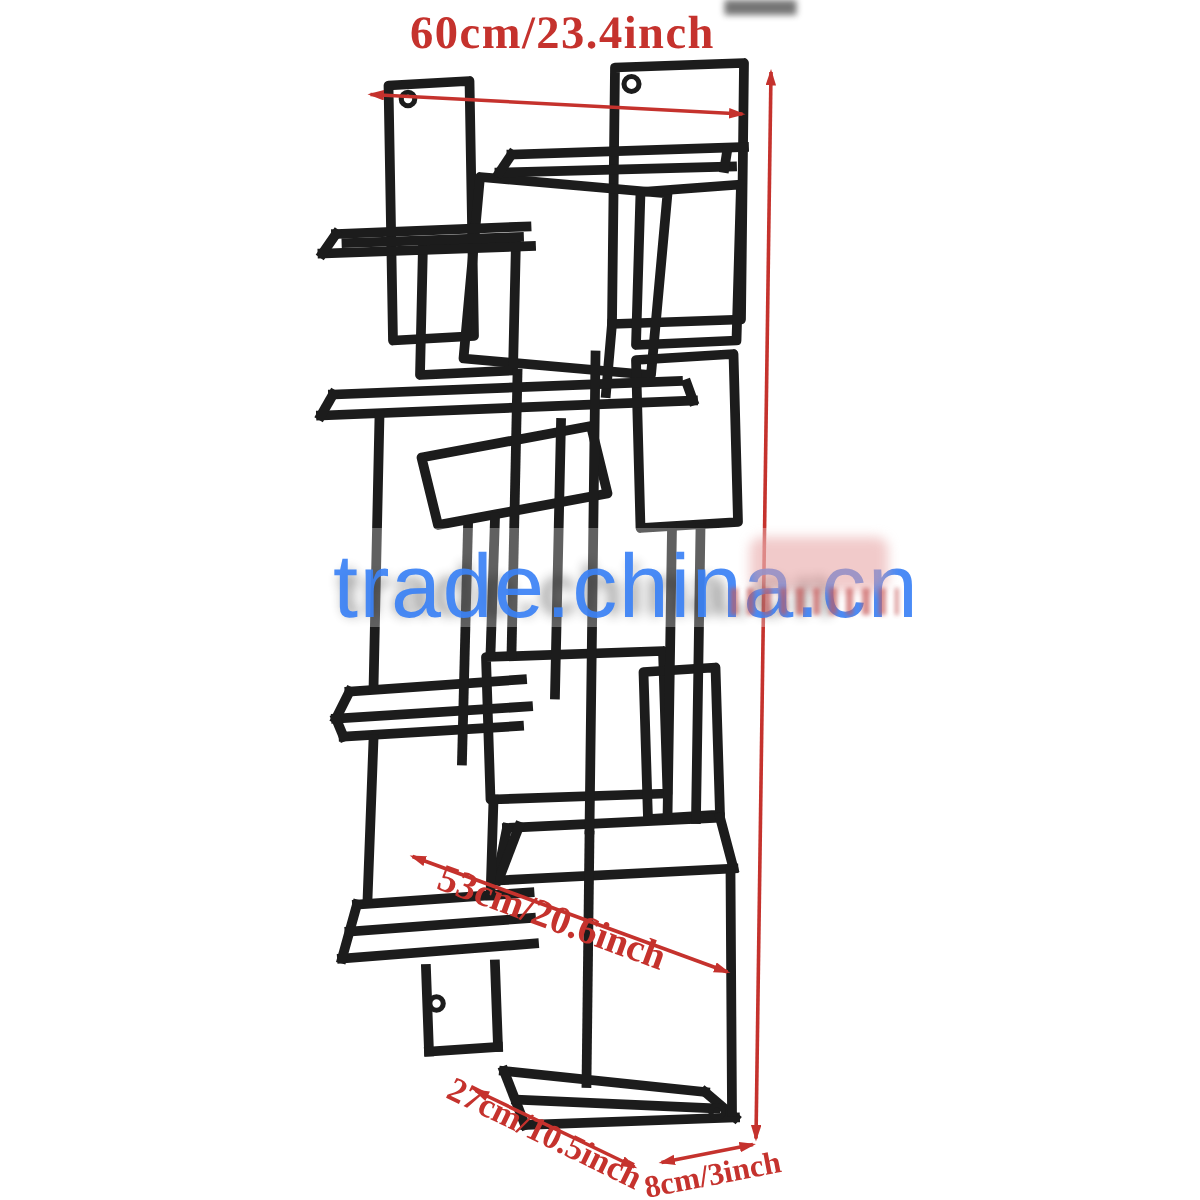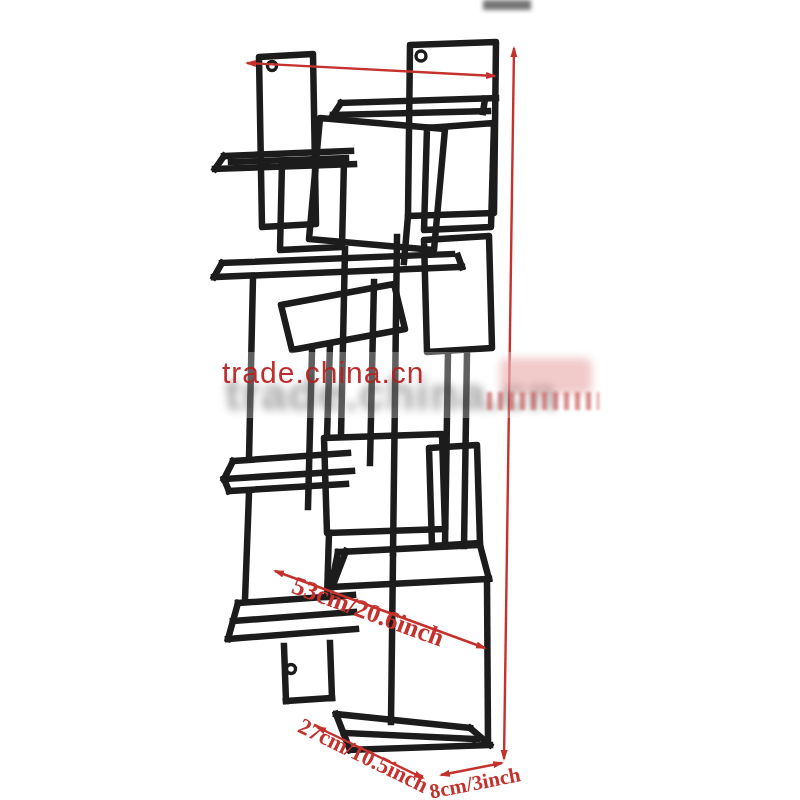--- a/index.html
+++ b/index.html
@@ -22,21 +22,21 @@
     position:absolute;left:170px;top:352px;width:420px;height:66px;
     background:rgba(255,255,255,0.30);pointer-events:none;
   }
   .wm-ghost{
     position:absolute;left:225px;top:366px;font-family:"Liberation Sans", sans-serif;
     font-size:47px;font-weight:bold;color:#222;opacity:.42;filter:blur(4px);
     letter-spacing:1px;white-space:nowrap;
   }
   .wm-main{
     position:absolute;left:222px;top:356px;font-family:"Liberation Sans", sans-serif;
-    font-size:30px;font-weight:400;color:#b91c1c;opacity:.92;filter:blur(.5px);
+    font-size:60px;font-weight:400;color:#3b82f6;opacity:.92;filter:blur(.5px);
     letter-spacing:1px;white-space:nowrap;
   }
   .pink-smudge{
     position:absolute;left:500px;top:358px;width:92px;height:36px;border-radius:8px;
     background:rgba(230,158,158,.55);filter:blur(4px);
   }
   .pink-ticks{
     position:absolute;left:487px;top:392px;width:112px;height:18px;opacity:.85;
     background:repeating-linear-gradient(90deg, rgba(198,88,88,.8) 0 5px, rgba(255,255,255,0) 5px 11px);
     filter:blur(1.5px);
@@ -163,17 +163,18 @@
     </g>
   </svg>
 
   <div class="haze"></div>
   <div class="wm-ghost">trade.china.cn</div>
   <div class="wm-main">trade.china.cn</div>
   <div class="pink-smudge"></div>
   <div class="pink-ticks"></div>
   <div class="top-smudge"></div>
 
+  <div class="dim-label dim-width">60cm/23.4inch</div>
   <div class="dim-label dim-diag">53cm/20.6inch</div>
   <div class="dim-label dim-depth">27cm/10.5inch</div>
   <div class="dim-label dim-side">8cm/3inch</div>
 
 </div>
 
 </body></html>

